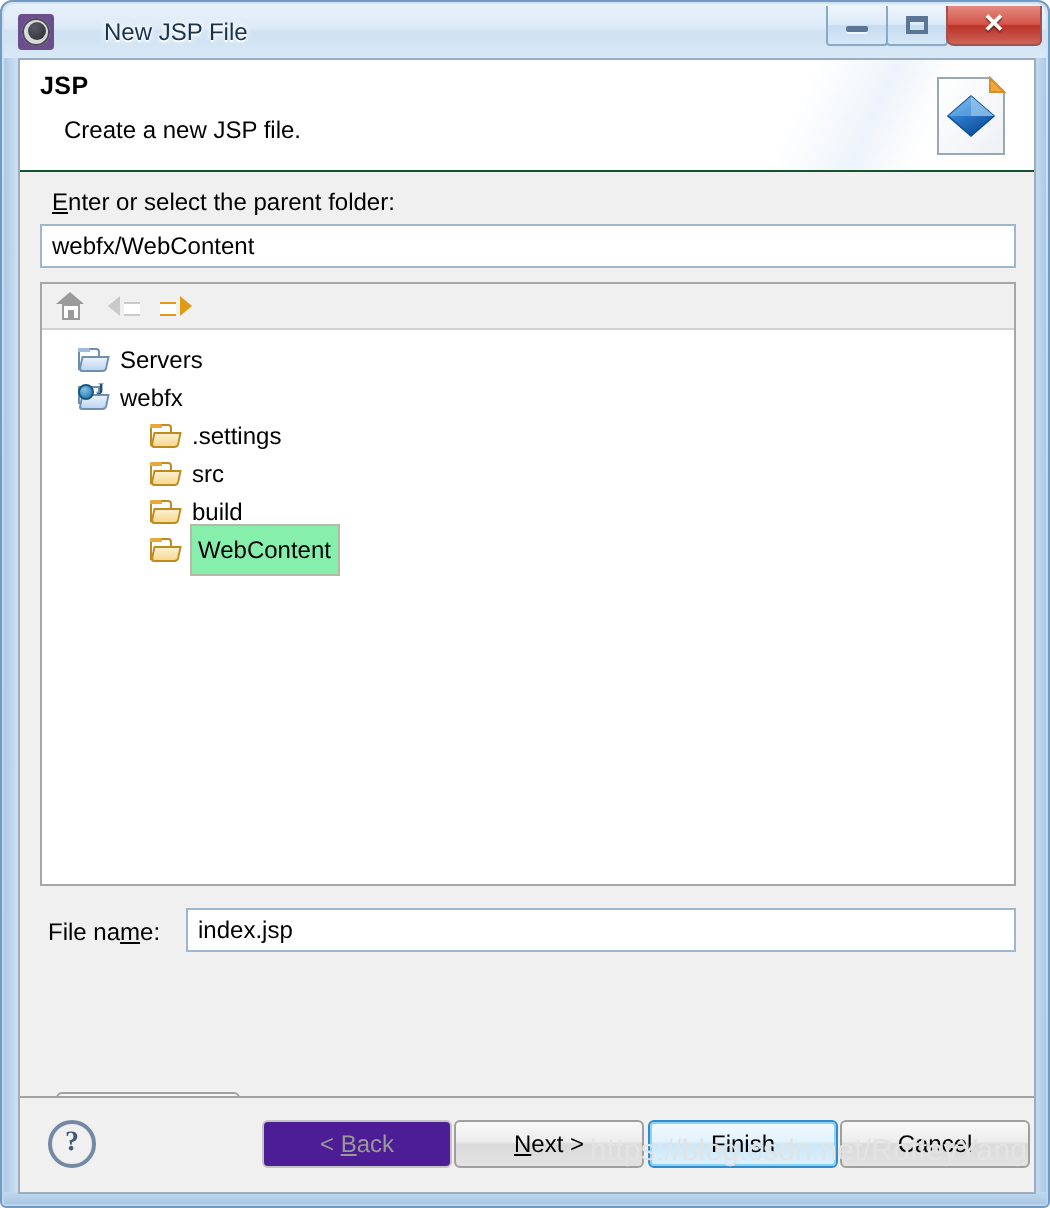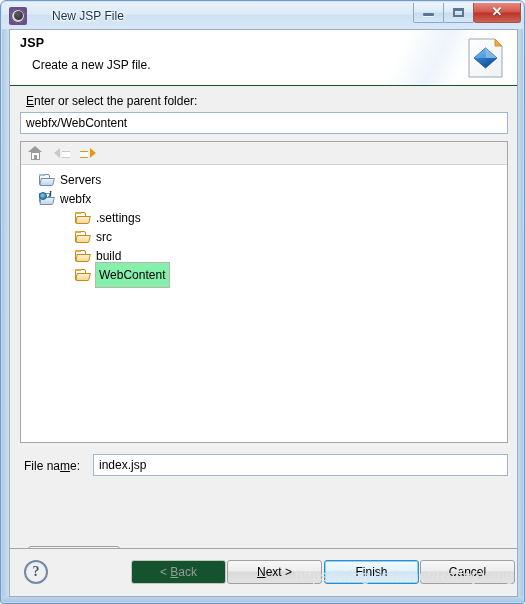--- a/index.html
+++ b/index.html
@@ -351,21 +351,21 @@
     font-family: "Liberation Sans", sans-serif;
     font-size: 12px; color: #000000;
     background: linear-gradient(to bottom, #f8f8f8 0%, #ededed 45%, #dadada 50%, #e2e2e2 100%);
     border: 1px solid #9f9f9f;
     border-radius: 3px;
     text-align: center; line-height: 22px;
     cursor: default; white-space: nowrap;
   }
   .bbtn.disabled {
     color: #9a9a9a;
-    background: #14532d;
+    background: #4c1d95;
     border-color: #c4c4c4;
   }
   .bbtn.default {
     border: 1px solid #2e8ccf;
     box-shadow: 0 0 0 1px #8fd0f5 inset;
     background: linear-gradient(to bottom, #f2fbff 0%, #e2f2fc 45%, #c9e7f9 50%, #ddf1fd 100%);
   }
   .btn-back   { left: 121px; }
   .btn-next   { left: 217px; }
   .btn-finish { left: 314px; }

